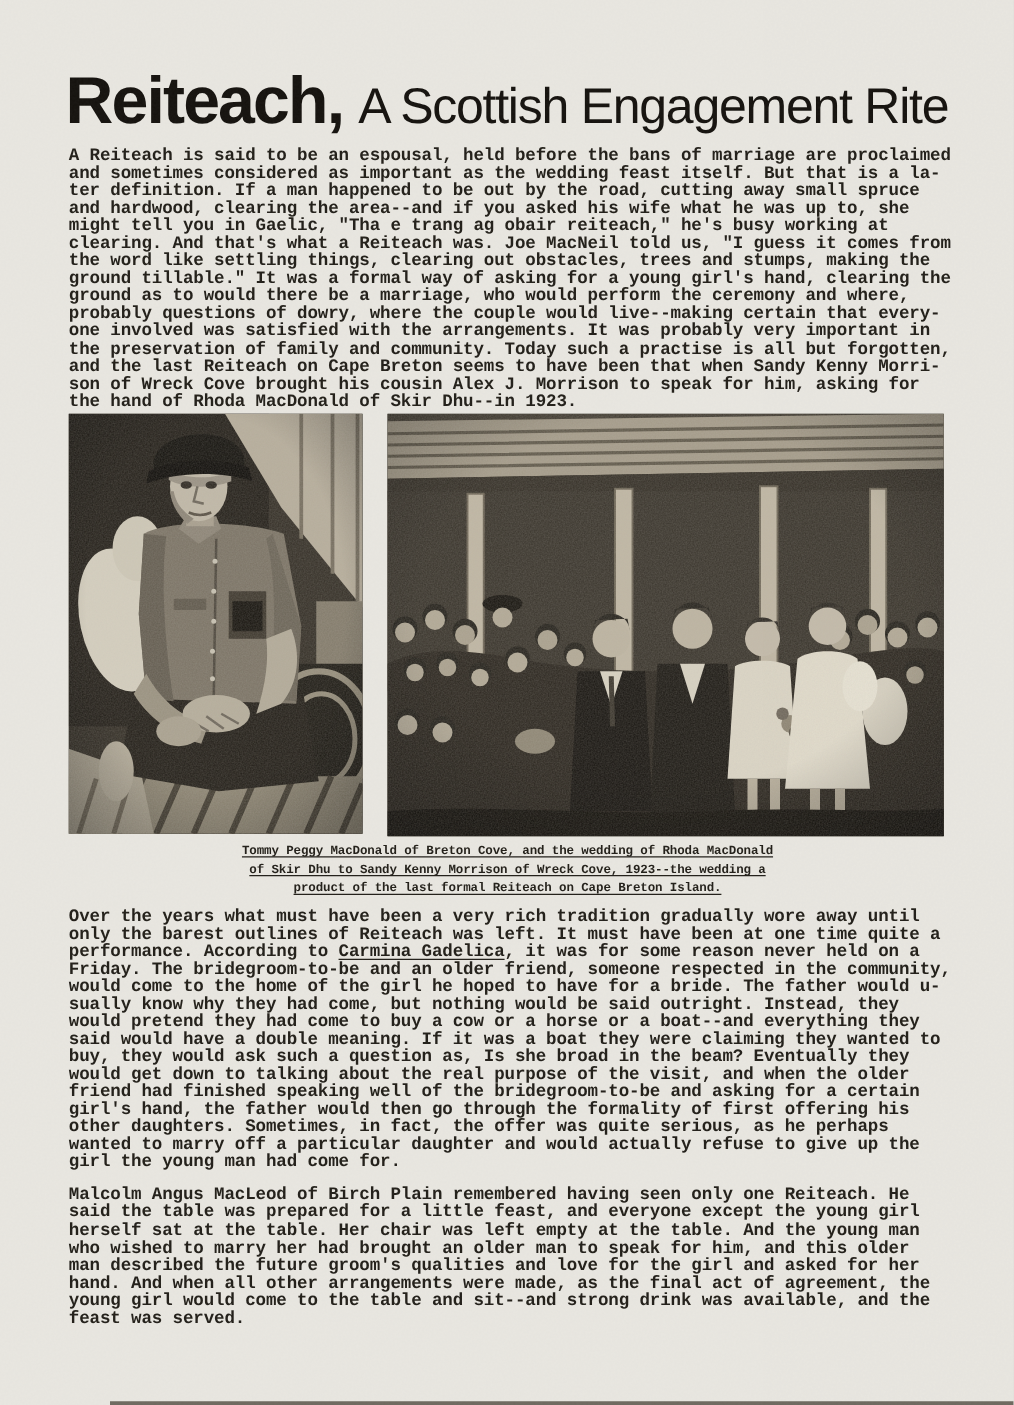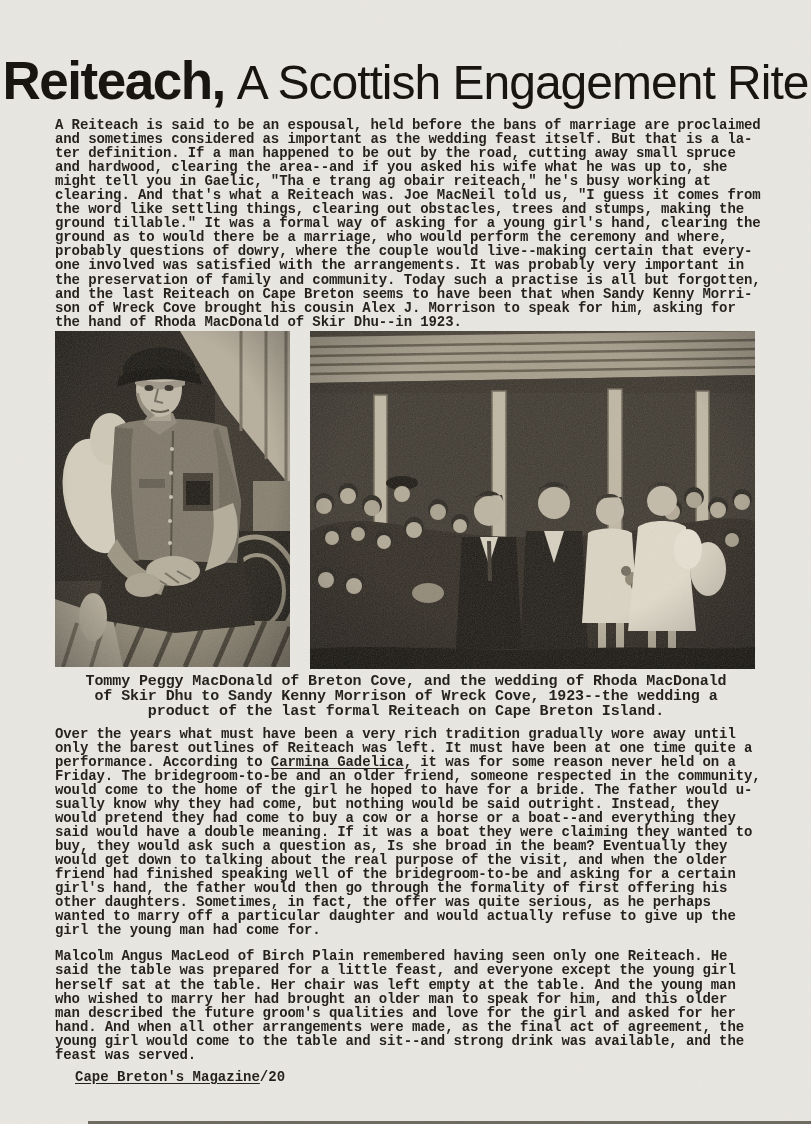--- a/index.html
+++ b/index.html
@@ -13,34 +13,34 @@
     background:#e9e7e1;
   }
   .texture{position:absolute;inset:0;pointer-events:none;opacity:.5;}
   
   .masthead{
     margin:50px 0 0 0;text-align:center;color:#14110d;
     font-family:"Liberation Sans","DejaVu Sans",sans-serif;
     white-space:nowrap;
   }
   .title-primary{font-size:53px;font-weight:700;letter-spacing:-1.5px;}
-  .title-secondary{font-size:48px;font-weight:400;letter-spacing:-1px;margin-left:12px;}
+  .title-secondary{font-size:40px;font-weight:400;letter-spacing:-1px;margin-left:12px;}
   
   .typeset{
     margin-left:55px;width:702px;
     font-weight:700;font-size:14px;line-height:14.05px;
     color:#211e18;white-space:pre;letter-spacing:-0.1px;
   }
   .intro{margin-top:7px;}
   .para2{margin-top:8px;}
   .para3{margin-top:12px;font-family:Liberation Mono, monospace;}
   .caption{
     margin-top:5px;text-align:center;
-    font-size:15px;line-height:15px;
-    text-underline-offset:2px;
+    font-size:10px;line-height:15px;
+    text-decoration:underline;text-underline-offset:2px;
   }
   
   .photo-row{
     margin:2px 0 0 55px;display:flex;gap:20px;align-items:flex-start;
   }
   .photo{display:block;background:#2a261f;}
   
   .footer{
     margin:7px 0 0 75px;font-weight:700;font-size:14px;color:#211e18;
     white-space:pre;
@@ -278,21 +278,20 @@
 
   <div class="typeset para3">Malcolm Angus MacLeod of Birch Plain remembered having seen only one Reiteach. He
 said the table was prepared for a little feast, and everyone except the young girl
 herself sat at the table. Her chair was left empty at the table. And the young man
 who wished to marry her had brought an older man to speak for him, and this older
 man described the future groom's qualities and love for the girl and asked for her
 hand. And when all other arrangements were made, as the final act of agreement, the
 young girl would come to the table and sit--and strong drink was available, and the
 feast was served.</div>
 
-  <div class="footer"><span class="mag">Cape Breton's Magazine</span><span>/20</span></div>
 
   <div class="bottom-edge"></div>
 
   <svg class="texture" width="811" height="1124" xmlns="http://www.w3.org/2000/svg">
     <defs>
       <filter id="paperNoise" x="0" y="0" width="100%" height="100%">
         <feTurbulence type="fractalNoise" baseFrequency="0.55" numOctaves="2" result="n"></feTurbulence>
         <feColorMatrix in="n" type="matrix" values="0 0 0 0 0.45  0 0 0 0 0.44  0 0 0 0 0.41  0 0 0 0.12 0"></feColorMatrix>
       </filter>
     </defs>

